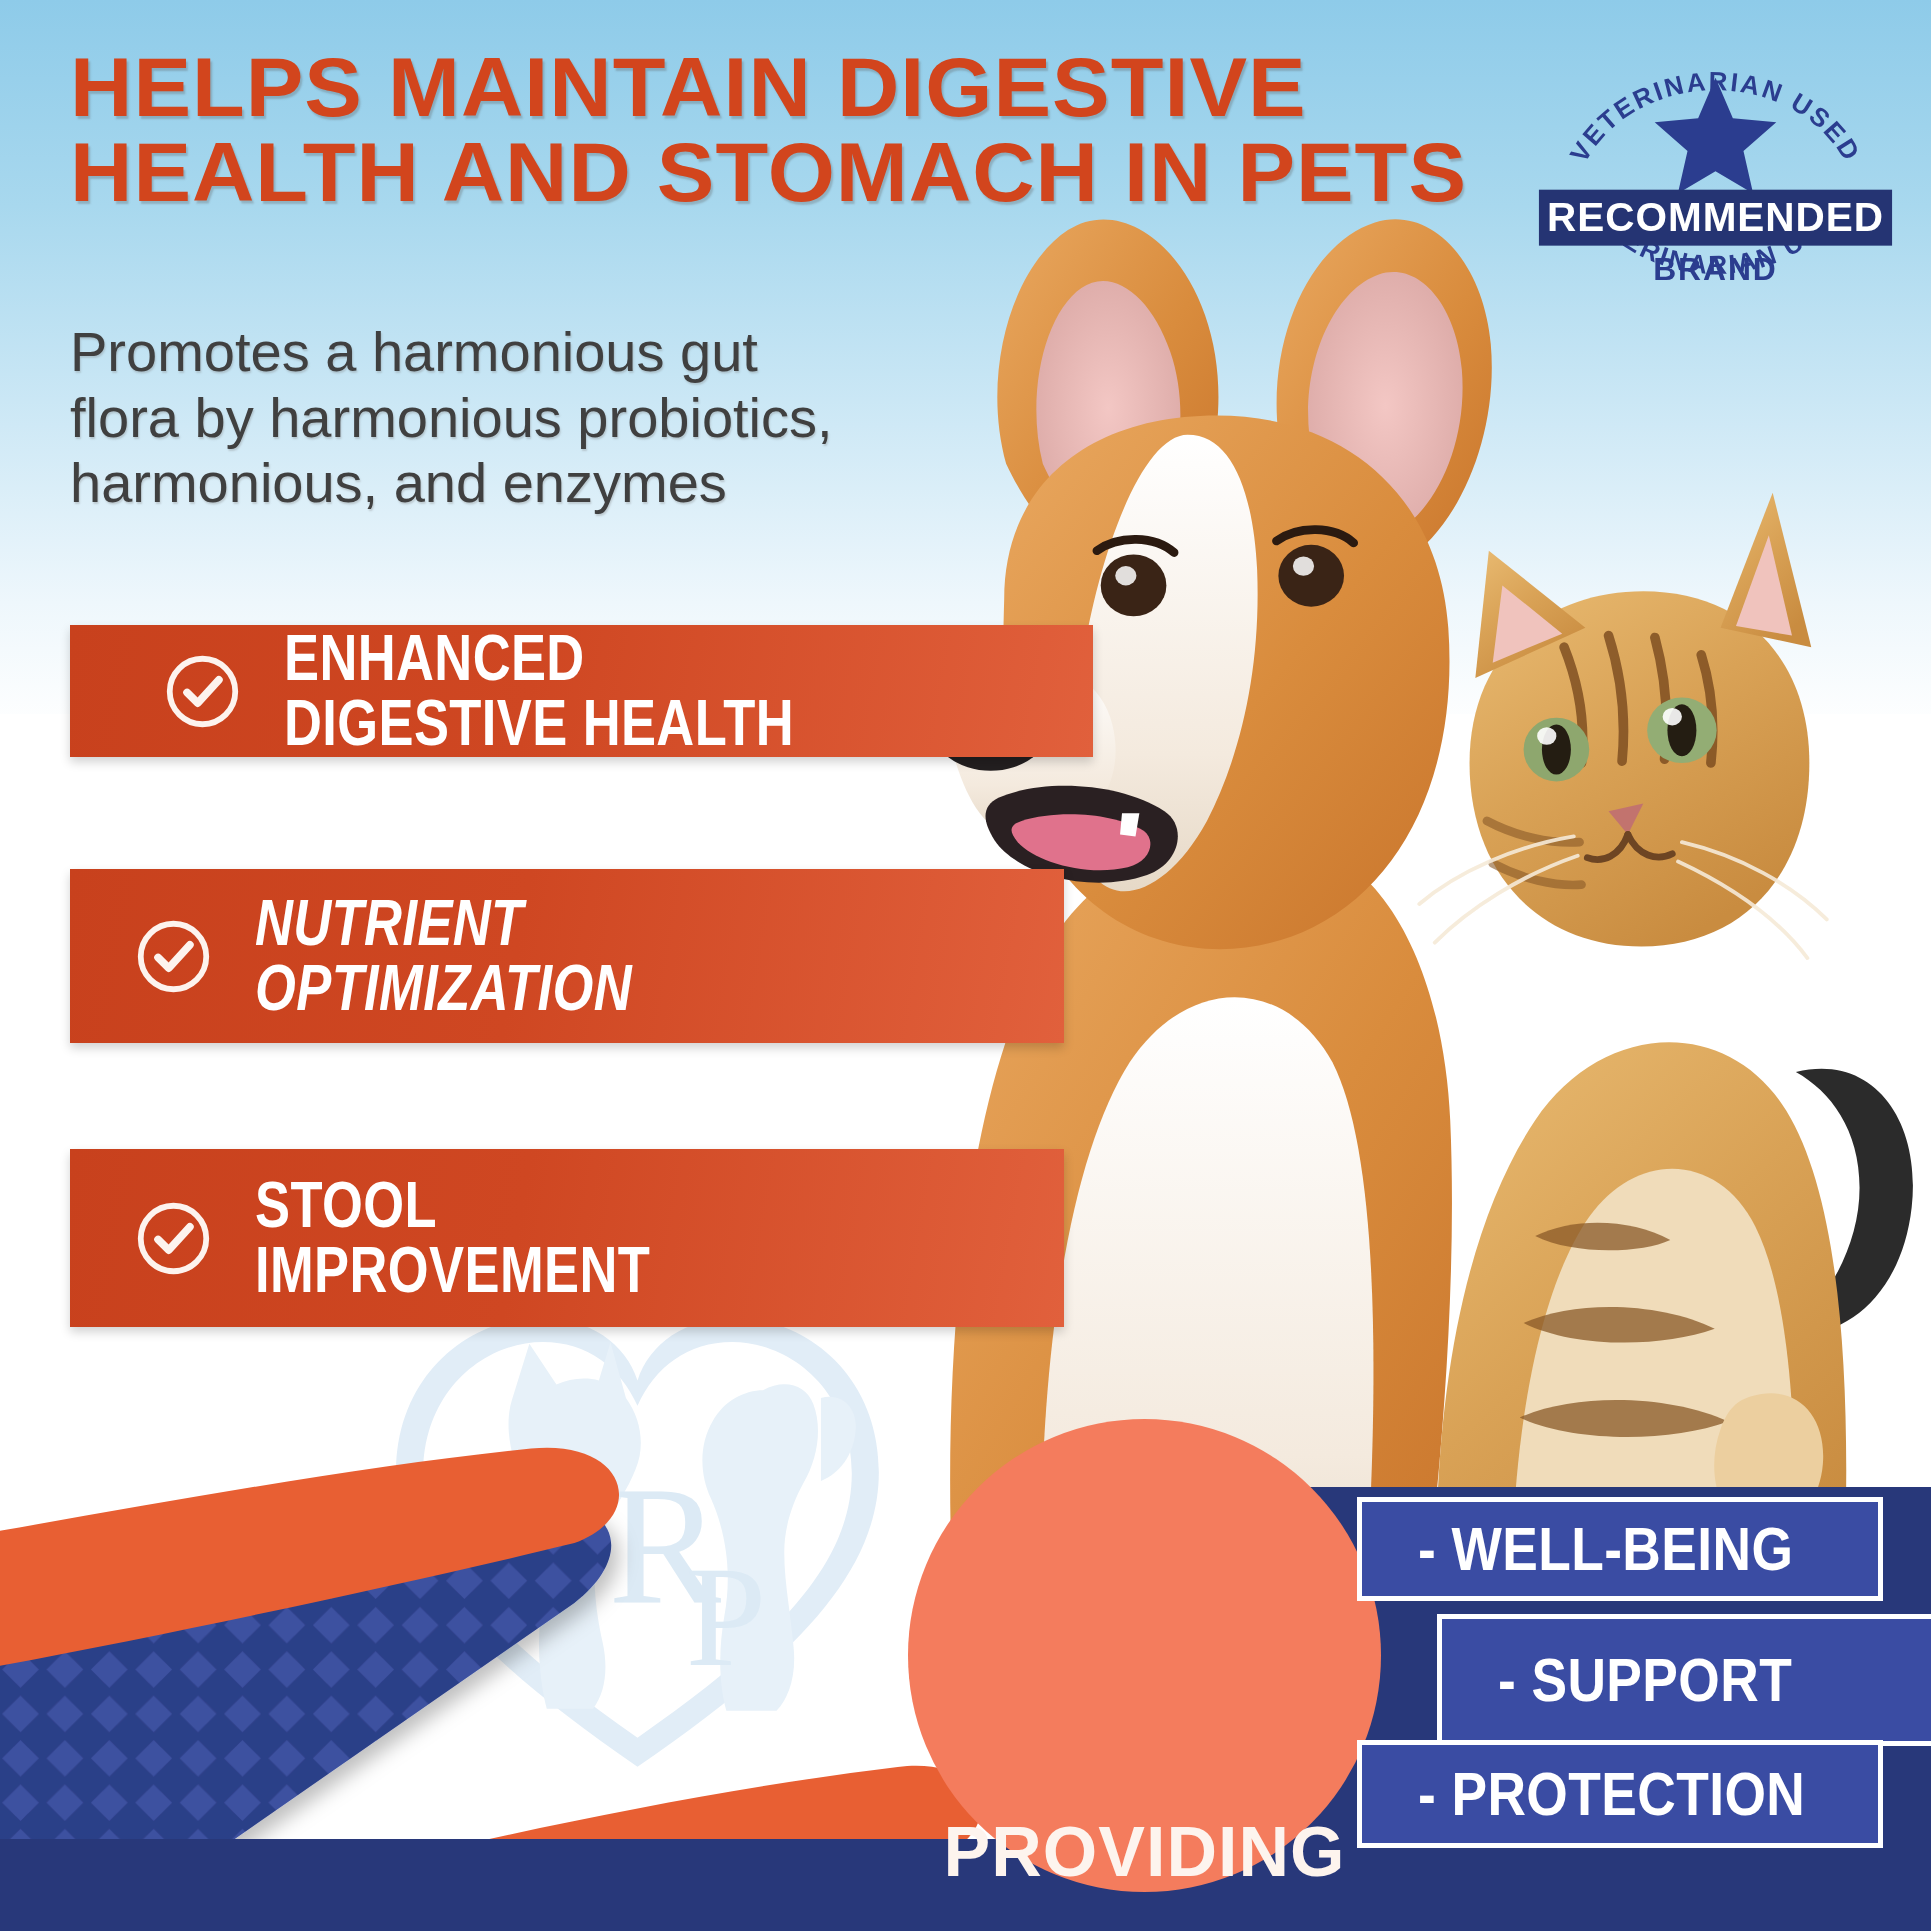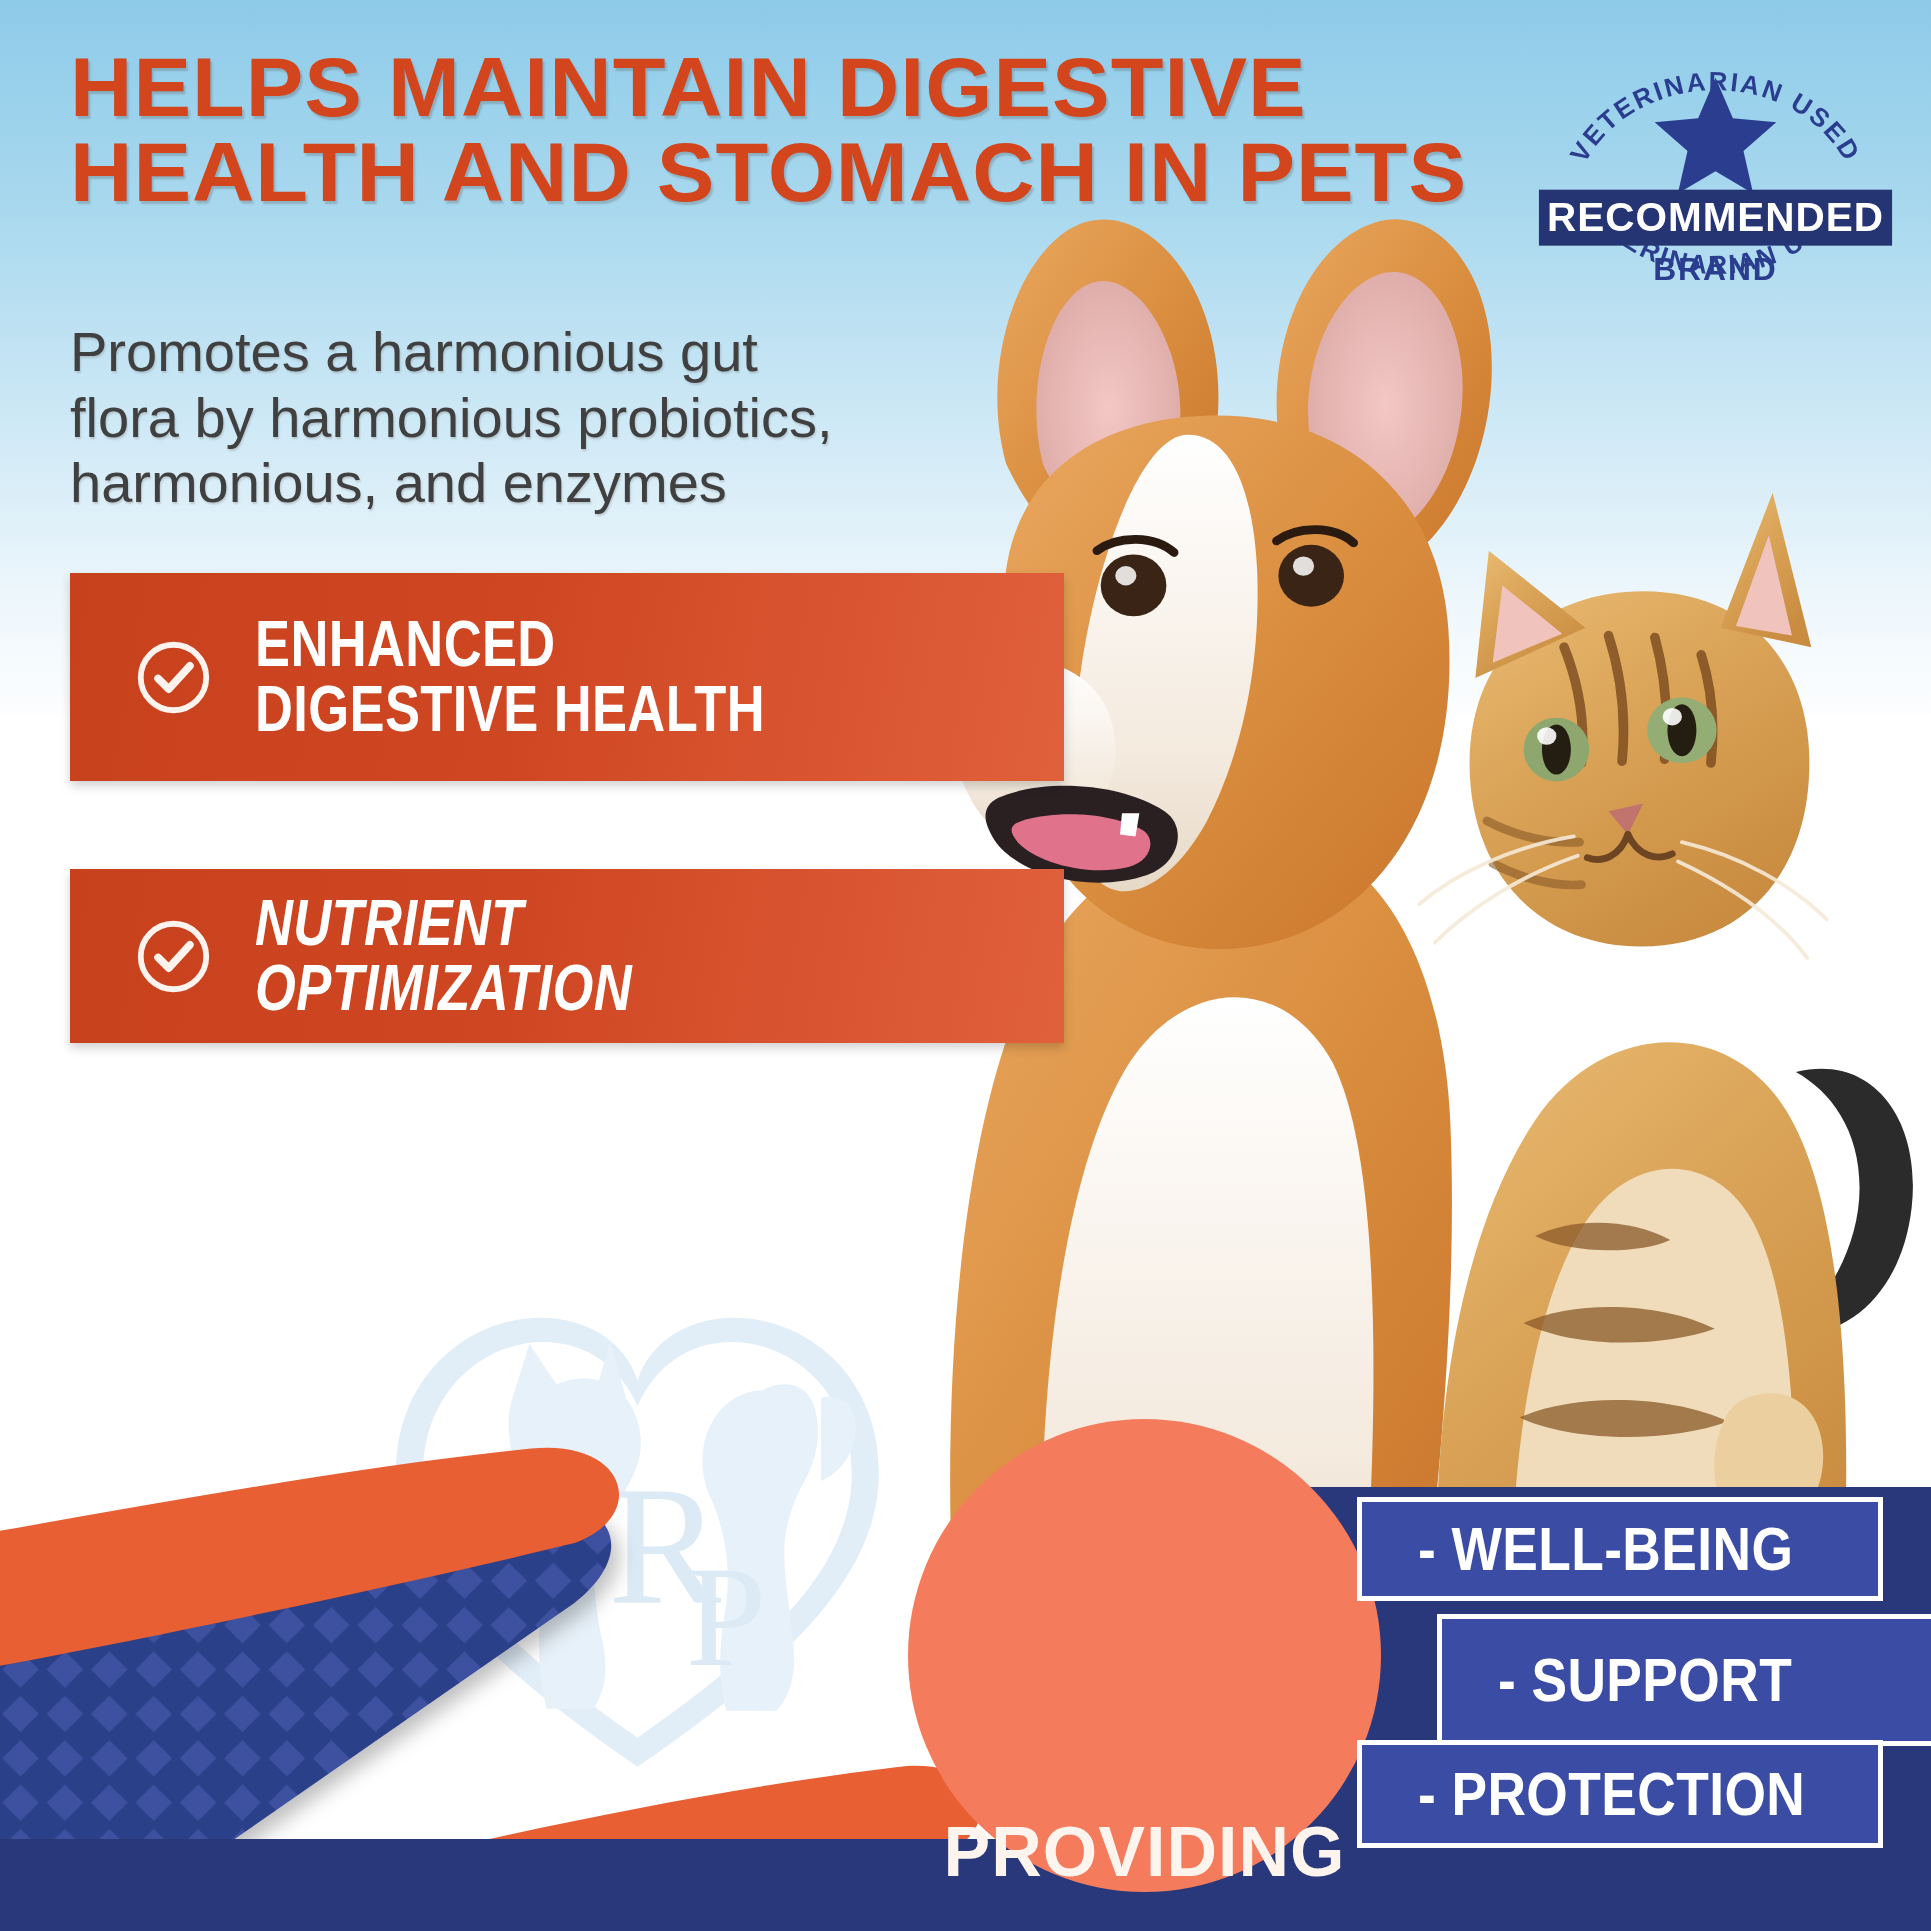--- a/index.html
+++ b/index.html
@@ -65,21 +65,21 @@
   }
   .subhead div{white-space:nowrap;}
 
   
   .bar{
     position:absolute;left:70px;width:994px;
     background:linear-gradient(100deg,#c8411d 0%,#cf4722 45%,#e1603c 100%);
     box-shadow:0 4.8px 9.7px rgba(0,0,0,.18);
     display:flex;align-items:center;
   }
-  #bar1{top:573px;height:208px;}
+  #bar1{top:625px;height:132px;padding-left:29px;}
   #bar2{top:869px;height:174px;font-style:italic;}
   #bar3{top:1149px;height:178px;}
 
   .chk{
     margin-left:64px;flex:0 0 auto;width:79px;height:79px;
   }
   .bar-label{
     margin-left:42px;
     color:#ffffff;
     font-weight:bold;
@@ -379,20 +379,32 @@
         <circle cx="41" cy="41" r="34" fill="none" stroke="#fdf3ee" stroke-width="6"></circle>
         <path d="M25 42 L36 53 L58 29" fill="none" stroke="#fdf3ee" stroke-width="8" stroke-linecap="round" stroke-linejoin="round"></path>
       </svg>
     </span>
     <span class="bar-label">
       <span>NUTRIENT</span>
       <span class="l2">OPTIMIZATION</span>
     </span>
   </div>
 
+  <div class="bar" id="bar3">
+    <span class="chk">
+      <svg viewBox="0 0 82 82" width="79" height="79">
+        <circle cx="41" cy="41" r="34" fill="none" stroke="#fdf3ee" stroke-width="6"></circle>
+        <path d="M25 42 L36 53 L58 29" fill="none" stroke="#fdf3ee" stroke-width="8" stroke-linecap="round" stroke-linejoin="round"></path>
+      </svg>
+    </span>
+    <span class="bar-label">
+      <span>STOOL</span>
+      <span class="l2">IMPROVEMENT</span>
+    </span>
+  </div>
 
   <div class="bg-navy"></div>
   <div class="bg-navy-strip"></div>
 
   <div class="providing">
     <span>PROVIDING</span>
   </div>
 
   <div class="bluebox" id="bb1">
     <span>- WELL-BEING</span>

